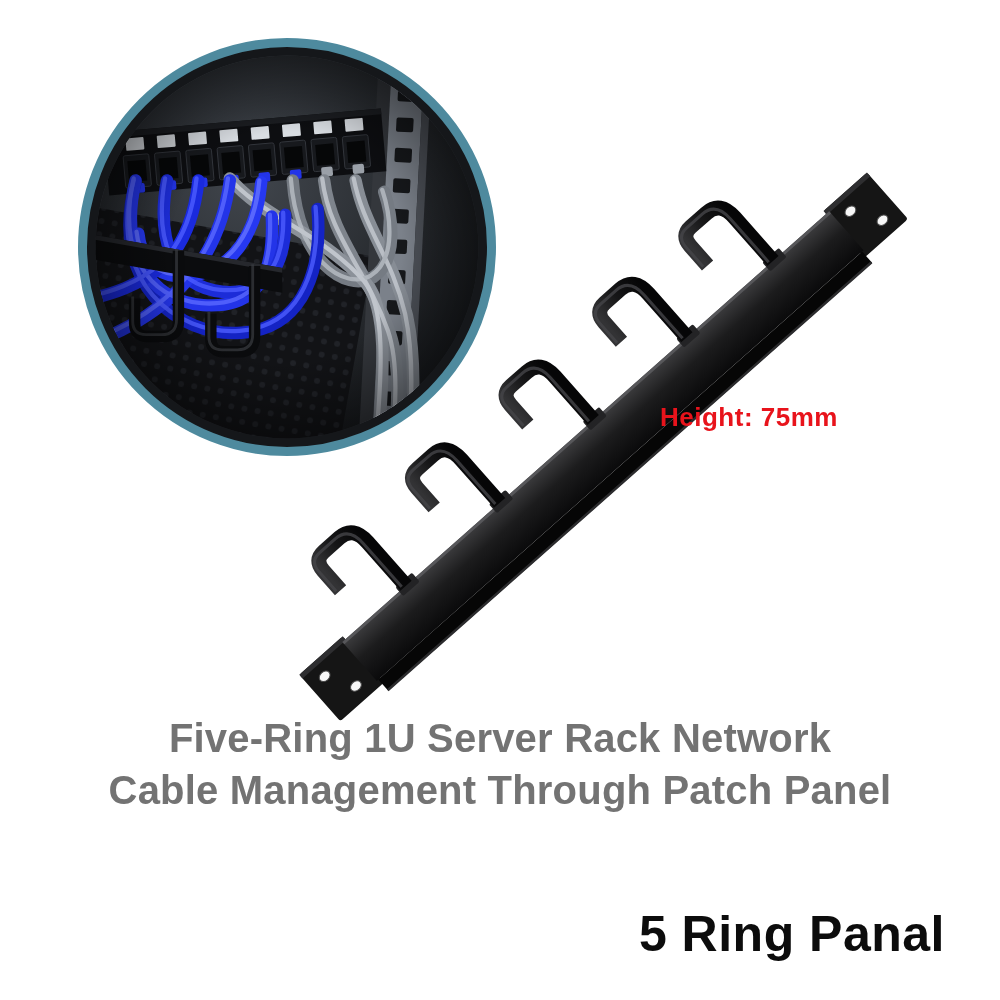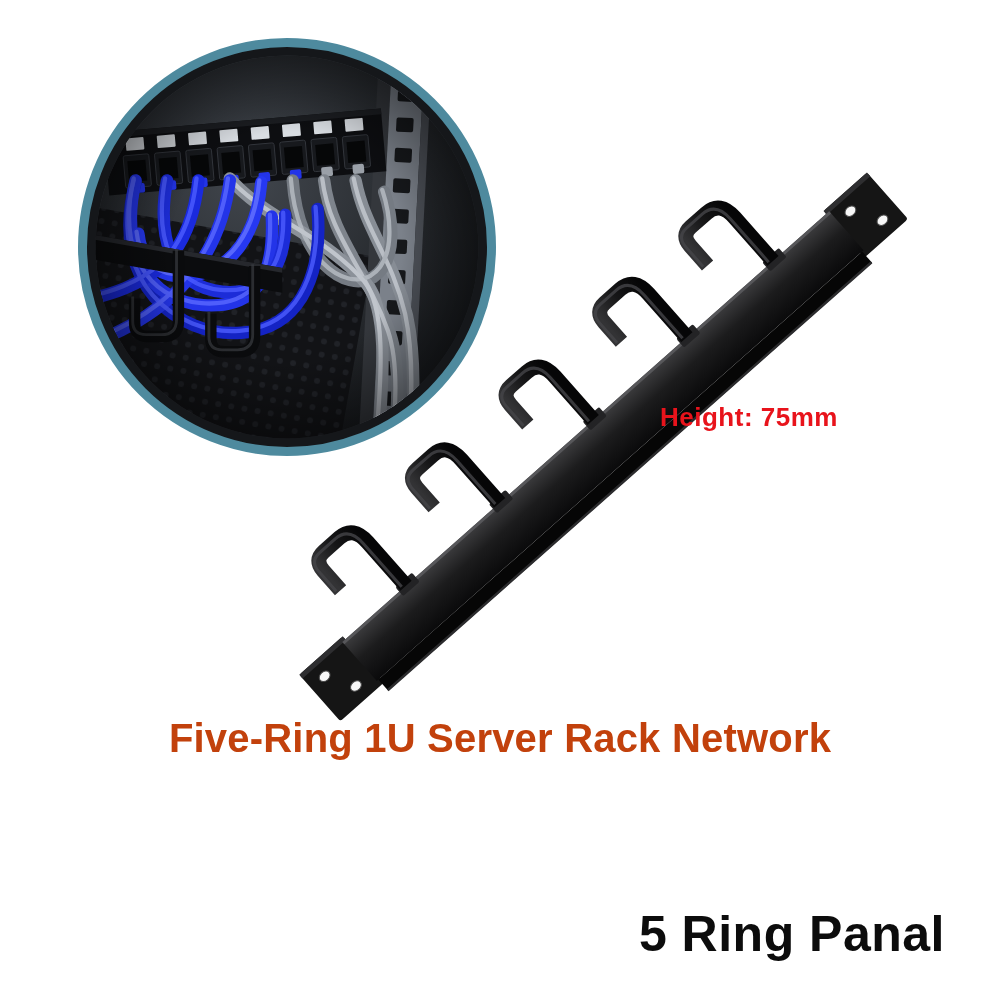--- a/index.html
+++ b/index.html
@@ -12,21 +12,21 @@
     border-radius:50%;border:9px solid #4e8a9e;overflow:hidden;background:#15171a;
   }
   .inset-circle svg{display:block;width:100%;height:100%;}
   .product-layer{position:absolute;left:0;top:0;width:1000px;height:1000px;}
   .height-label{
     position:absolute;left:660px;top:402px;
     color:#e8131b;font-size:26px;font-weight:800;letter-spacing:.5px;white-space:nowrap;
   }
   .title-block{
     position:absolute;left:0;top:712px;width:1000px;text-align:center;
-    color:#c2410c;font-size:40px;font-weight:800;line-height:52px;letter-spacing:.2px;
+    color:#737373;font-size:40px;font-weight:800;line-height:52px;letter-spacing:.2px;
   }
   .footer-label{
     position:absolute;right:55px;top:905px;
     color:#0c0c0c;font-size:50px;font-weight:800;letter-spacing:.5px;white-space:nowrap;
   }
 </style>
 </head>
 <body>
 
 <div class="inset-circle">
@@ -255,15 +255,16 @@
         <use href="#hook" stroke="#454548" stroke-width="3" transform="translate(-4,-2)" opacity="0.8"></use>
       </g>
     </g>
   </g>
 </svg>
 
 <div class="height-label">Height: 75mm</div>
 
 <div class="title-block">
   <div>Five-Ring 1U Server Rack Network</div>
+  <div>Cable Management Through Patch Panel</div>
 </div>
 
 <div class="footer-label">5 Ring Panal</div>
 
 </body></html>

